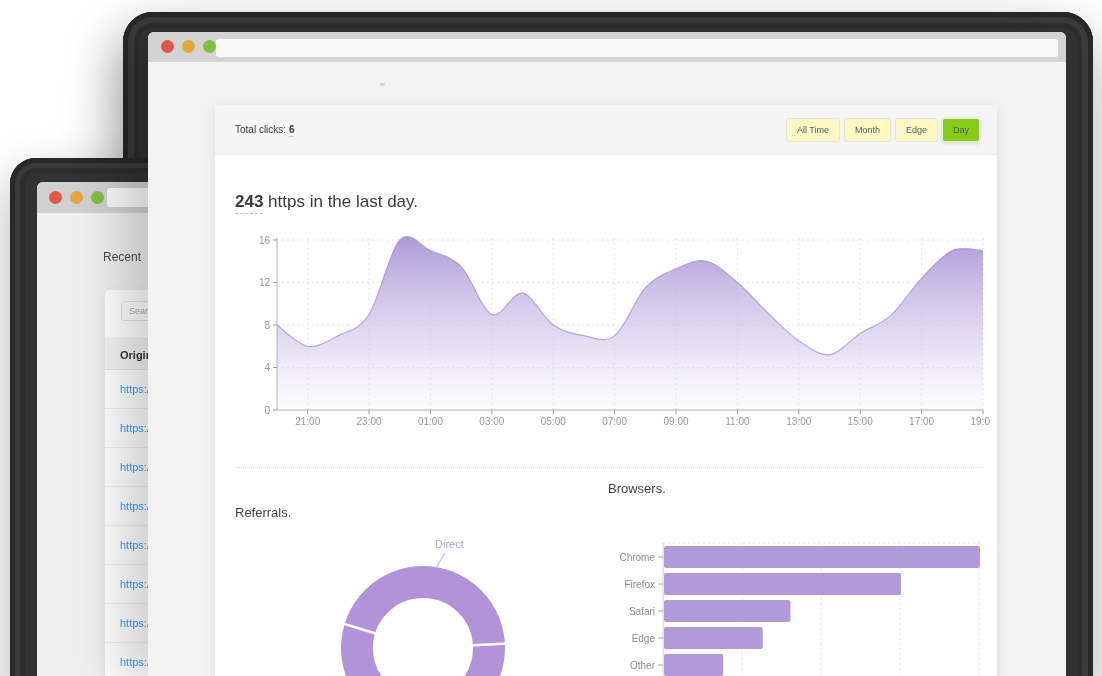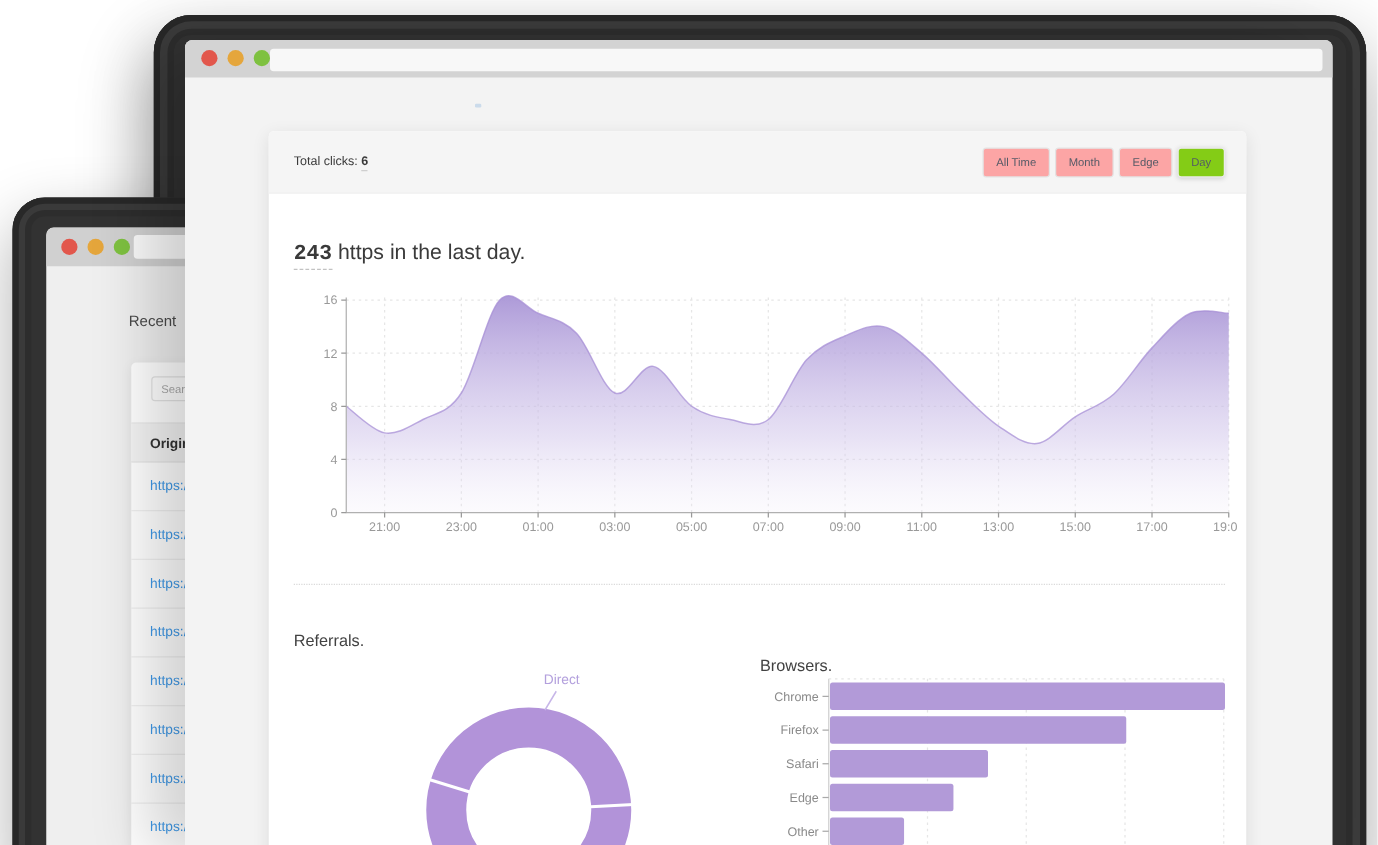--- a/index.html
+++ b/index.html
@@ -56,31 +56,31 @@
   .artifact{position:absolute;left:232px;top:51px;width:5px;height:3px;background:#a9c6e4;opacity:.55;border-radius:1px;}
   .panel{position:absolute;left:67px;top:73px;width:782px;height:612px;background:#fff;border-radius:4px;box-shadow:0 3px 14px rgba(0,0,0,.09);}
   .panel-header{
     display:flex;align-items:center;justify-content:space-between;height:50px;background:#f5f5f5;
     border-bottom:1px solid #ececec;border-radius:4px 4px 0 0;padding:0 17px 0 20px;box-sizing:border-box;
   }
   .total{font-size:10px;color:#3a3a3a;}
   .total b{font-weight:bold;border-bottom:1px dashed #cfcfcf;padding-bottom:1px;}
   .ranges{display:flex;gap:4px;}
   .range-btn{
-    font-family:"Liberation Sans",sans-serif;font-size:9px;color:#555a66;background:#fca5a5;
+    font-family:"Liberation Sans",sans-serif;font-size:9px;color:#555a66;background:#fef9c3;
     border:1px solid #e3e3e3;border-radius:3px;padding:6px 10px;cursor:pointer;
   }
   .range-btn.active{background:#84cc16;border-color:#ebebeb;box-shadow:0 1px 4px rgba(0,0,0,.14);}
   .headline{position:absolute;left:20px;top:87px;font-size:17px;color:#3a3a3a;}
-  .headline b{font-weight:bold;border-bottom:1px dashed #c2c2c2;padding-bottom:2px;font-family:Liberation Mono, monospace;}
+  .headline b{font-weight:bold;border-bottom:1px dashed #c2c2c2;padding-bottom:2px;}
   svg.area{position:absolute;left:35px;top:128px;}
   .divider{position:absolute;left:20px;top:362px;width:745px;border-top:1px dotted #dadada;}
   .sec-heading{position:absolute;font-size:13px;color:#424242;}
   .sec-ref{left:20px;top:400px;}
-  .sec-bro{left:393px;top:420px;text-align:right;}
+  .sec-bro{left:393px;top:376px;text-align:right;}
   .donut-wrap{position:absolute;left:115px;top:430px;width:230px;height:215px;}
   .direct-label{position:absolute;left:105px;top:3px;font-size:11px;color:#b3a0dd;}
   svg.bars{position:absolute;left:385px;top:433px;}
 </style>
 </head>
 <body>
 
 <div class="back-frame"></div>
 <div class="back-win">
   <div class="back-titlebar">

